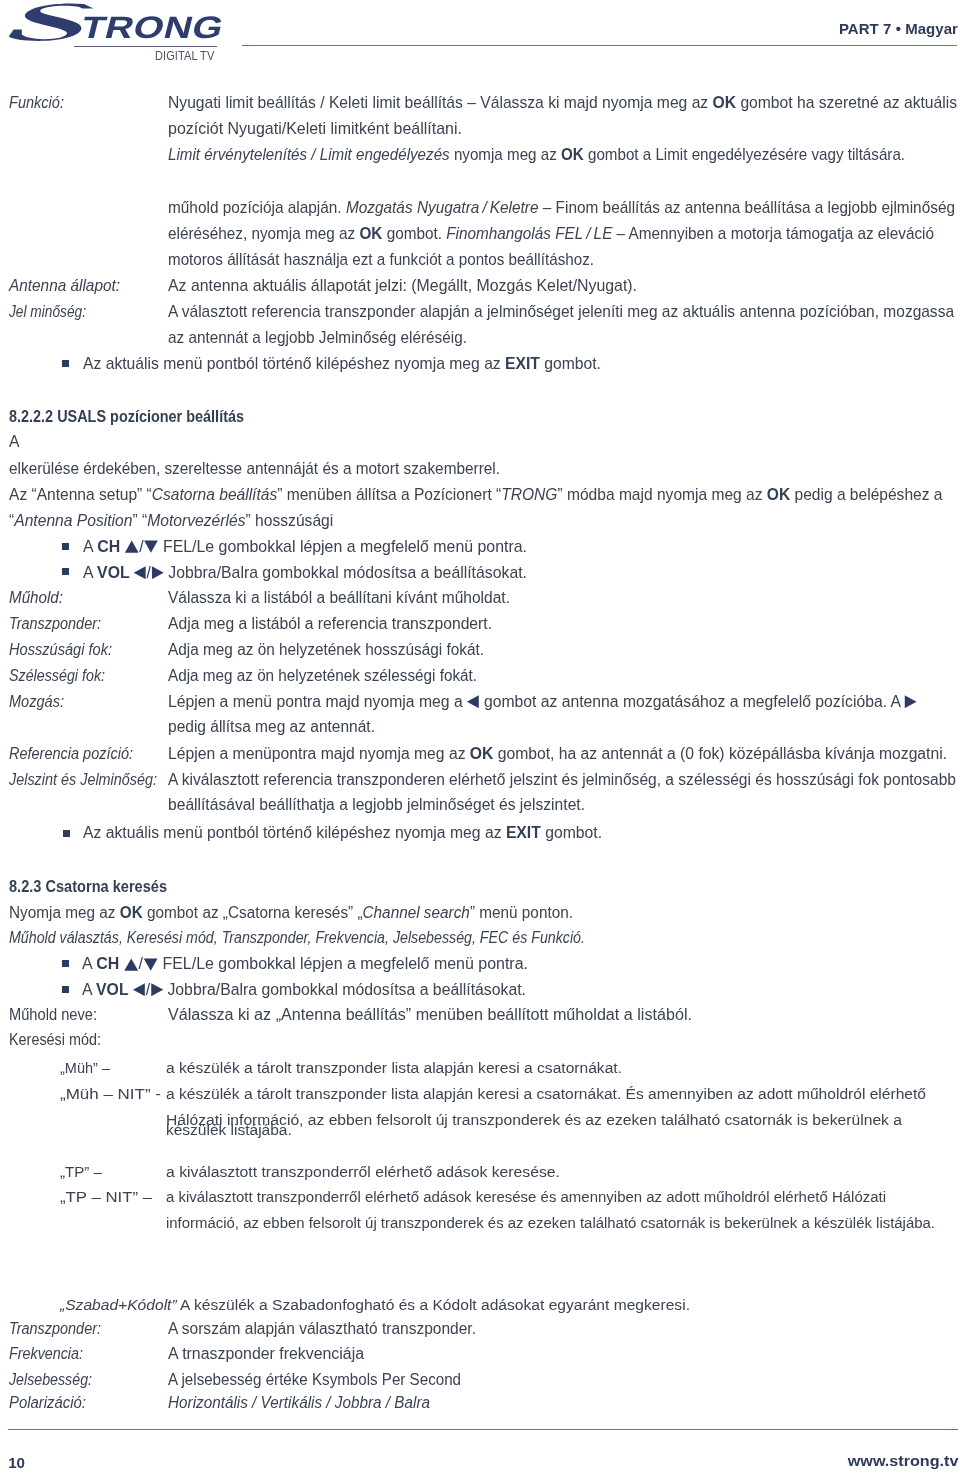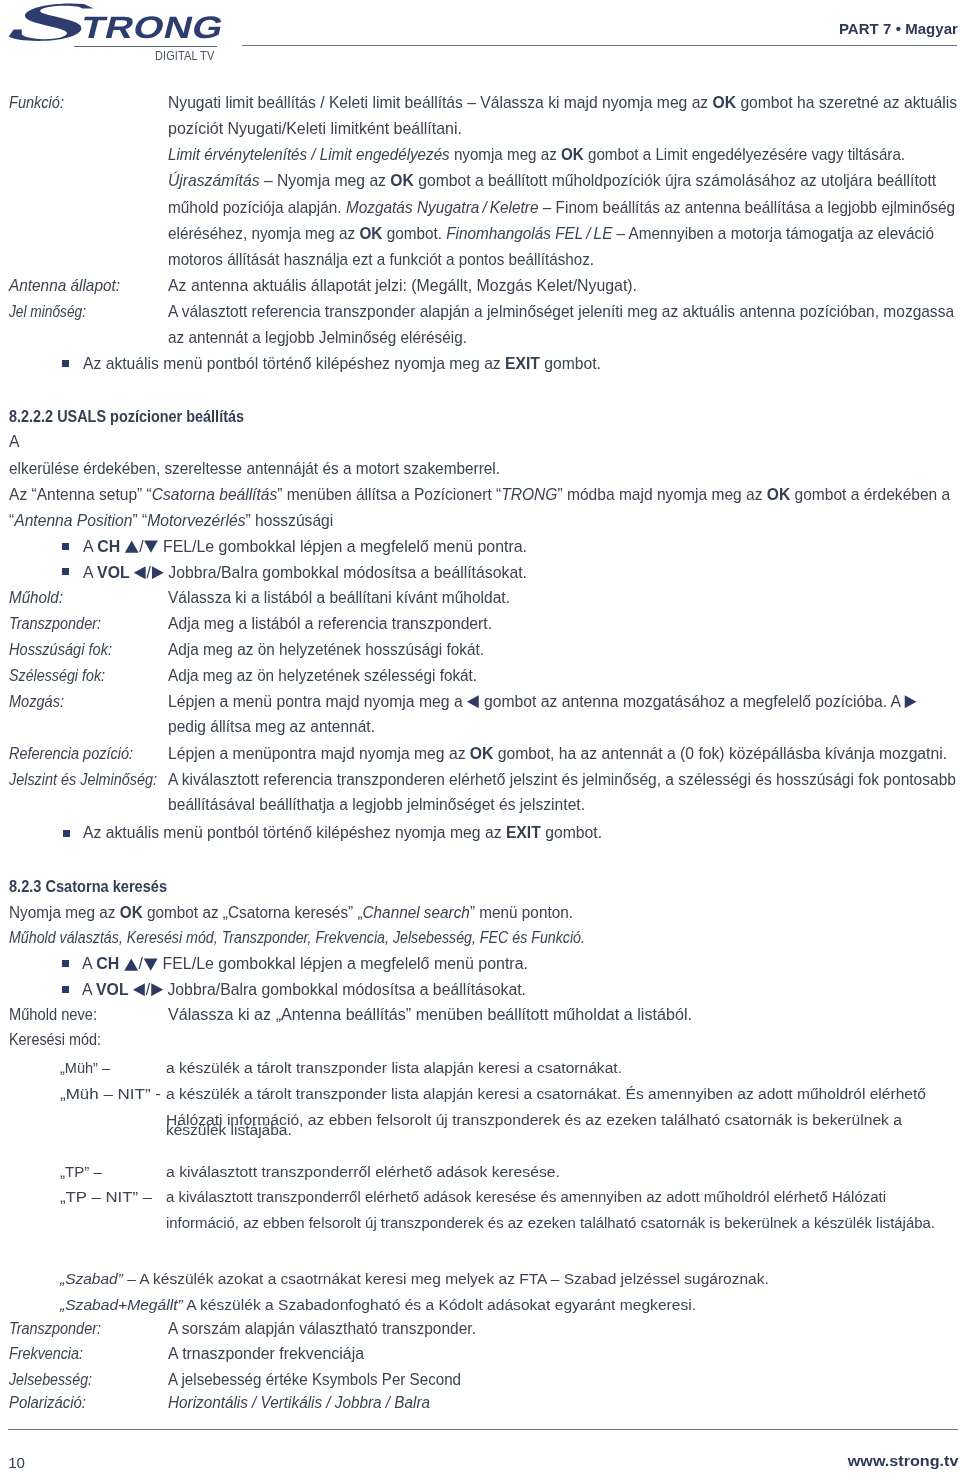--- a/index.html
+++ b/index.html
@@ -24,21 +24,21 @@
   .logo-s{position:absolute;left:0;top:0;}
   .logo-word{position:absolute;left:78px;top:12px;font-weight:700;font-size:31px;
              color:#2e3c6e;letter-spacing:0.4px;transform:skewX(-14deg) scaleX(1.24);
              transform-origin:0 100%;line-height:1;}
   .logo-rule{position:absolute;left:74px;top:45.6px;width:143px;height:1.3px;background:#5a6275;}
   .logo-sub{position:absolute;left:155px;top:51px;font-size:12.5px;color:#4a5260;letter-spacing:0.1px;line-height:11px;transform:scaleX(0.88);transform-origin:0 0;}
   .hdr-rule{position:absolute;left:242px;top:45px;width:715px;height:1.1px;background:#6b7385;}
   .part{position:absolute;right:2px;top:21.6px;font-size:15.0px;font-weight:700;color:#2e3a57;letter-spacing:0.05px;line-height:14px;}
   .bullet{position:absolute;width:7px;height:7px;background:#2e3a63;}
   .ftr-rule{position:absolute;left:8px;top:1428.8px;width:950px;height:1.2px;background:#6b7385;}
-  .pageno{position:absolute;left:8.2px;top:1456px;font-size:15.1px;font-weight:400;color:#2e3a57;line-height:14px;}
+  .pageno{position:absolute;left:8.2px;top:1456px;font-size:15.1px;font-weight:700;color:#2e3a57;line-height:14px;}
   .site{position:absolute;right:2px;top:1453.8px;font-size:15.1px;font-weight:700;color:#2e3a57;letter-spacing:0px;line-height:14px;transform:scaleX(1.07);transform-origin:100% 0;}
 </style>
 </head>
 <body>
 
 <div class="page">
 
   <div class="logo">
       <svg class="logo-s" width="240" height="70" viewBox="0 0 240 70" aria-label="S">
    <path fill="#2e3c6e" d="M 84.0 4.0 C 64.0 2.4 43.0 4.6 32.6 9.0 C 23.8 12.7 22.8 16.6 28.2 19.8 C 33.0 22.6 43.6 24.8 53.6 27.2 C 62.8 29.4 67.6 31.4 67.0 33.6 C 65.8 37.2 55.6 39.5 43.4 39.3 C 33.2 39.1 25.2 37.4 21.8 34.6 L 21.8 29.6 L 13.6 29.6 L 8.8 36.6 C 12.0 39.2 24.0 41.0 38.6 41.0 C 62.2 41.0 78.6 36.0 81.2 29.6 C 83.6 23.6 71.0 19.8 53.0 16.0 C 44.0 14.0 39.4 12.4 40.2 10.6 C 41.5 7.8 52.6 5.8 65.6 5.8 C 74.2 5.8 80.0 6.8 82.3 8.6 L 93.5 8.6 Z"></path>
@@ -47,34 +47,33 @@
   <div class="logo-rule"></div>
   <div class="logo-sub">DIGITAL TV</div>
     </div>
   <div class="hdr-rule"></div>
   <div class="part">PART 7 • Magyar</div>
 
   <div class="ln t1" style="left:9px;top:94.8px;transform:scaleX(0.9275)"><i>Funkció:</i></div>
   <div class="ln t1" style="left:168px;top:94.8px;transform:scaleX(0.9977)"><span>Nyugati limit beállítás / Keleti limit beállítás – Válassza ki majd nyomja meg az </span><b>OK</b><span> gombot ha szeretné az aktuális</span></div>
   <div class="ln t1" style="left:168px;top:121px;transform:scaleX(1.0186)"><span>pozíciót Nyugati/Keleti limitként beállítani.</span></div>
   <div class="ln t1" style="left:168px;top:147.2px;transform:scaleX(0.9671)"><i>Limit érvénytelenítés / Limit engedélyezés</i><span> nyomja meg az </span><b>OK</b><span> gombot a Limit engedélyezésére vagy tiltására.</span></div>
-  <div class="ln t1" style="left:168px;top:173.4px"><i>Újraszámítás</i><span> – Nyomja meg az </span><b>OK</b><span> gombot a beállított műholdpozíciók újra számolásához az utoljára beállított</span></div>
   <div class="ln t1" style="left:168px;top:199.6px;transform:scaleX(0.9807)"><span>műhold pozíciója alapján. </span><i>Mozgatás Nyugatra / Keletre</i><span> – Finom beállítás az antenna beállítása a legjobb ejlminőség</span></div>
   <div class="ln t1" style="left:168px;top:225.8px;transform:scaleX(0.9758)"><span>eléréséhez, nyomja meg az </span><b>OK</b><span> gombot. </span><i>Finomhangolás FEL / LE</i><span> – Amennyiben a motorja támogatja az eleváció</span></div>
   <div class="ln t1" style="left:168px;top:251.9px;transform:scaleX(0.9692)"><span>motoros állítását használja ezt a funkciót a pontos beállításhoz.</span></div>
   <div class="ln t1" style="left:9px;top:277.7px;transform:scaleX(0.9789)"><i>Antenna állapot:</i></div>
   <div class="ln t1" style="left:168px;top:277.7px;transform:scaleX(1.0110)"><span>Az antenna aktuális állapotát jelzi: (Megállt, Mozgás Kelet/Nyugat).</span></div>
   <div class="ln t1" style="left:9px;top:303.5px;transform:scaleX(0.8742)"><i>Jel minőség:</i></div>
   <div class="ln t1" style="left:168px;top:303.5px;transform:scaleX(0.9883)"><span>A választott referencia transzponder alapján a jelminőséget jeleníti meg az aktuális antenna pozícióban, mozgassa</span></div>
   <div class="ln t1" style="left:168px;top:329.6px;transform:scaleX(0.9767)"><span>az antennát a legjobb Jelminőség eléréséig.</span></div>
   <div class="ln t1" style="left:83px;top:355.7px"><span>Az aktuális menü pontból történő kilépéshez nyomja meg az </span><b>EXIT</b><span> gombot.</span></div>
   <div class="ln hd" style="left:9px;top:408.4px;transform:scaleX(0.8805)"><b>8.2.2.2 USALS pozícioner beállítás</b></div>
   <div class="ln t2" style="left:9px;top:433.9px"><span>A</span></div>
   <div class="ln t2" style="left:9px;top:460.8px;transform:scaleX(0.9792)"><span>elkerülése érdekében, szereltesse antennáját és a motort szakemberrel.</span></div>
-  <div class="ln t2" style="left:9px;top:486.9px;transform:scaleX(0.9921)"><span>Az “Antenna setup” “</span><i>Csatorna beállítás</i><span>” menüben állítsa a Pozícionert “</span><i>TRONG</i><span>” módba majd nyomja meg az </span><b>OK</b><span> gombot a érdekében a</span></div>
+  <div class="ln t2" style="left:9px;top:486.9px;transform:scaleX(0.9921)"><span>Az “Antenna setup” “</span><i>Csatorna beállítás</i><span>” menüben állítsa a Pozícionert “</span><i>TRONG</i><span>” módba majd nyomja meg az </span><b>OK</b><span> pedig a belépéshez a</span></div>
   <div class="ln t2" style="left:9px;top:513px;transform:scaleX(0.9970)"><span>“</span><i>Antenna Position</i><span>” “</span><i>Motorvezérlés</i><span>” hosszúsági</span></div>
   <div class="ln t2" style="left:83px;top:539px;transform:scaleX(1.0133)"><span>A </span><b>CH </b><span class="ar"><svg class="tri" width="14.2" height="13.4" viewBox="0 0 14.2 13.4">
           <path d="M 0.3 12.8 L 7.1 0.6 L 13.9 12.8 Z" fill="#2e3a63"></path>
         </svg><span class="sl">/</span><svg class="tri" width="14.2" height="13.4" viewBox="0 0 14.2 13.4">
           <path d="M 0.3 0.6 L 13.9 0.6 L 7.1 12.8 Z" fill="#2e3a63"></path>
         </svg></span><span> FEL/Le gombokkal lépjen a megfelelő menü pontra.</span></div>
   <div class="ln t2" style="left:83px;top:564.5px;transform:scaleX(1.0083)"><span>A </span><b>VOL </b><span class="ar"><svg class="tri" width="12.4" height="13.4" viewBox="0 0 12.4 13.4">
           <path d="M 0.3 6.7 L 12.1 0.2 L 12.1 13.2 Z" fill="#2e3a63"></path>
         </svg><span class="sl">/</span><svg class="tri" width="12.4" height="13.4" viewBox="0 0 12.4 13.4">
           <path d="M 12.1 6.7 L 0.3 0.2 L 0.3 13.2 Z" fill="#2e3a63"></path>
@@ -120,22 +119,21 @@
   <div class="ln t4" style="left:166px;top:1060.4px;transform:scaleX(1.0062)"><span>a készülék a tárolt transzponder lista alapján keresi a csatornákat.</span></div>
   <div class="ln t4" style="left:60px;top:1085.9px;transform:scaleX(1.0960)"><span>„Müh – NIT” -</span></div>
   <div class="ln t4" style="left:166px;top:1085.9px;transform:scaleX(1.0046)"><span>a készülék a tárolt transzponder lista alapján keresi a csatornákat. És amennyiben az adott műholdról elérhető</span></div>
   <div class="ln t4" style="left:166px;top:1111.6px;transform:scaleX(1.0097)"><span>Hálózati információ, az ebben felsorolt új transzponderek és az ezeken található csatornák is bekerülnek a</span></div>
   <div class="ln t4" style="left:166px;top:1122px"><span>készülék listájába.</span></div>
   <div class="ln t4" style="left:60px;top:1163.9px;transform:scaleX(0.9753)"><span>„TP” –</span></div>
   <div class="ln t4" style="left:166px;top:1163.9px;transform:scaleX(1.0162)"><span>a kiválasztott transzponderről elérhető adások keresése.</span></div>
   <div class="ln t4" style="left:60px;top:1189.4px;transform:scaleX(1.0826)"><span>„TP – NIT” –</span></div>
   <div class="ln t4" style="left:166px;top:1189.4px;transform:scaleX(0.9661)"><span>a kiválasztott transzponderről elérhető adások keresése és amennyiben az adott műholdról elérhető Hálózati</span></div>
   <div class="ln t4" style="left:166px;top:1214.9px;transform:scaleX(0.9628)"><span>információ, az ebben felsorolt új transzponderek és az ezeken található csatornák is bekerülnek a készülék listájába.</span></div>
-  <div class="ln t4" style="left:60px;top:1271px"><i>„Szabad”</i><span> – A készülék azokat a csaotrnákat keresi meg melyek az FTA – Szabad jelzéssel sugároznak.</span></div>
-  <div class="ln t4" style="left:60px;top:1296.5px;transform:scaleX(1.0063)"><i>„Szabad+Megállt”</i><span> A készülék a Szabadonfogható és a Kódolt adásokat egyaránt megkeresi.</span></div>
+  <div class="ln t4" style="left:60px;top:1296.5px;transform:scaleX(1.0063)"><i>„Szabad+Kódolt”</i><span> A készülék a Szabadonfogható és a Kódolt adásokat egyaránt megkeresi.</span></div>
   <div class="ln t3" style="left:9px;top:1320.6px;transform:scaleX(0.9256)"><i>Transzponder:</i></div>
   <div class="ln t3" style="left:168px;top:1320.6px;transform:scaleX(0.9953)"><span>A sorszám alapján választható transzponder.</span></div>
   <div class="ln t3" style="left:9px;top:1346.1px;transform:scaleX(0.9180)"><i>Frekvencia:</i></div>
   <div class="ln t3" style="left:168px;top:1346.1px;transform:scaleX(1.0185)"><span>A trnaszponder frekvenciája</span></div>
   <div class="ln t3" style="left:9px;top:1371.6px;transform:scaleX(0.9118)"><i>Jelsebesség:</i></div>
   <div class="ln t3" style="left:168px;top:1371.6px;transform:scaleX(0.9713)"><span>A jelsebesség értéke Ksymbols Per Second</span></div>
   <div class="ln t3" style="left:9px;top:1394.9px;transform:scaleX(0.9552)"><i>Polarizáció:</i></div>
   <div class="ln t3" style="left:168px;top:1394.9px;transform:scaleX(0.9805)"><i>Horizontális / Vertikális / Jobbra / Balra</i></div>
 
   <div class="bullet" style="left:62.4px;top:360.3px"></div>

